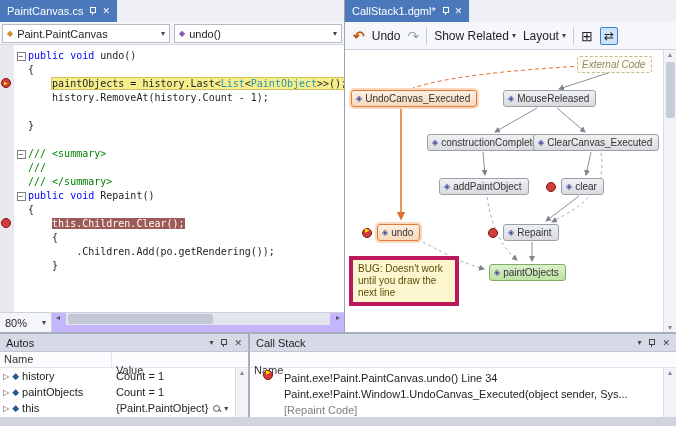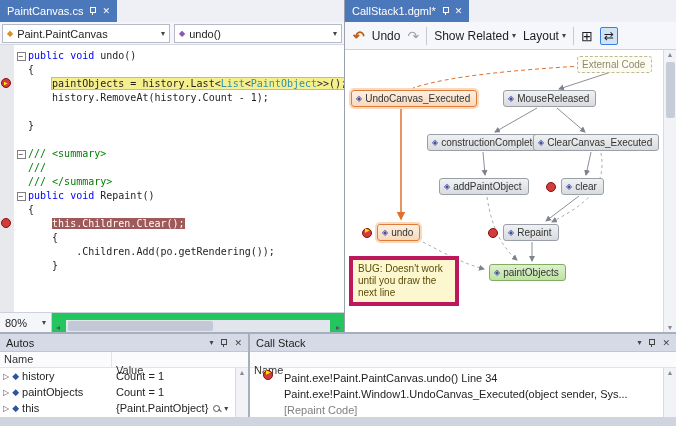--- a/index.html
+++ b/index.html
@@ -33,21 +33,21 @@
   .fold-cell{width:14px;flex:none;text-align:center}
   .foldbox{display:inline-block;width:9px;height:9px;border:1px solid #808080;background:#fff;font-size:8px;line-height:7px;color:#333;text-align:center;vertical-align:middle}
   .text-cell{white-space:pre;flex:1;overflow:hidden}
   .kw{color:#0000ff}.ty{color:#2b91af}.cm{color:#008000}.pl{color:#1e1e1e}
   .hl-yellow{background:#f6ef8e;outline:1px solid #cfc254}
   .hl-red{background:#9e5a5a}
   .hl-red span{color:#fffdf2}
   .mk{width:10px;height:10px;border-radius:50%;background:#d13c3c;border:1px solid #871010;position:relative;display:inline-block}
   .margin-cell .mk{position:absolute;left:1px;top:1px}
   .mk.cur::after{content:'▶';position:absolute;left:2px;top:-3px;font-size:6px;color:#ffe400}
-  .zoombar{height:20px;background:#22c55e;border-top:1px solid #ccd1dc;display:flex;align-items:flex-end;font-size:11px}
+  .zoombar{height:20px;background:#c4b5fd;border-top:1px solid #ccd1dc;display:flex;align-items:flex-start;font-size:11px}
   .zoom-combo{width:52px;height:100%;display:flex;align-items:center;gap:4px;padding:0 5px;border-right:1px solid #c8cdd8;background:#f4f6fa}
   .sa{color:#556;font-size:8px;padding:0 4px}
   .htrack{flex:1;height:12px;background:#e2e5ec;position:relative;margin:0 2px}
   .hthumb{position:absolute;left:2px;top:1px;height:10px;width:55%;background:#c2c8d6;border-radius:2px}
 
   
   .graph-pane{flex:1;display:flex;flex-direction:column;background:#fff;min-width:0}
   .gtb{height:28px;display:flex;align-items:center;gap:7px;padding:0 8px;background:#f5f7fb;border-bottom:1px solid #ccd2de}
   .gtb .lbl{font-size:12px;display:flex;align-items:center;gap:3px;white-space:nowrap}
   .tbicon{font-size:14px;line-height:14px}
@@ -270,21 +270,21 @@
             <path class="eg" d="M246,102 L241,125"></path>
             <path class="eg" d="M234,146 L201,171"></path>
             <path class="eg" d="M187,192 L187,211"></path>
             <path class="ed" d="M142,147 C147,180 158,198 172,210"></path>
             <path class="ed" d="M256,103 C263,142 233,158 207,172"></path>
             <path class="ed" d="M78,192 C104,206 120,214 139,219"></path>
             <path class="eo" d="M236,16 C170,20 104,26 68,38"></path>
             <path class="eo-s" d="M56,59 L56,169"></path>
           </svg>
           <div id="graph-nodes">
-              <div class="gnode external" style="left: 232px; top: 6px;">
+              <div class="gnode external" style="left: 232px; top: 6px; font-style: italic;">
                 <span class="glabel">External Code</span>
               </div>
               <div class="gnode orange" style="left: 6px; top: 40px;">
                 <span class="gicon">◈</span>
                 <span class="glabel">UndoCanvas_Executed</span>
               </div>
               <div class="gnode gray" style="left: 158px; top: 40px;">
                 <span class="gicon">◈</span>
                 <span class="glabel">MouseReleased</span>
               </div>

